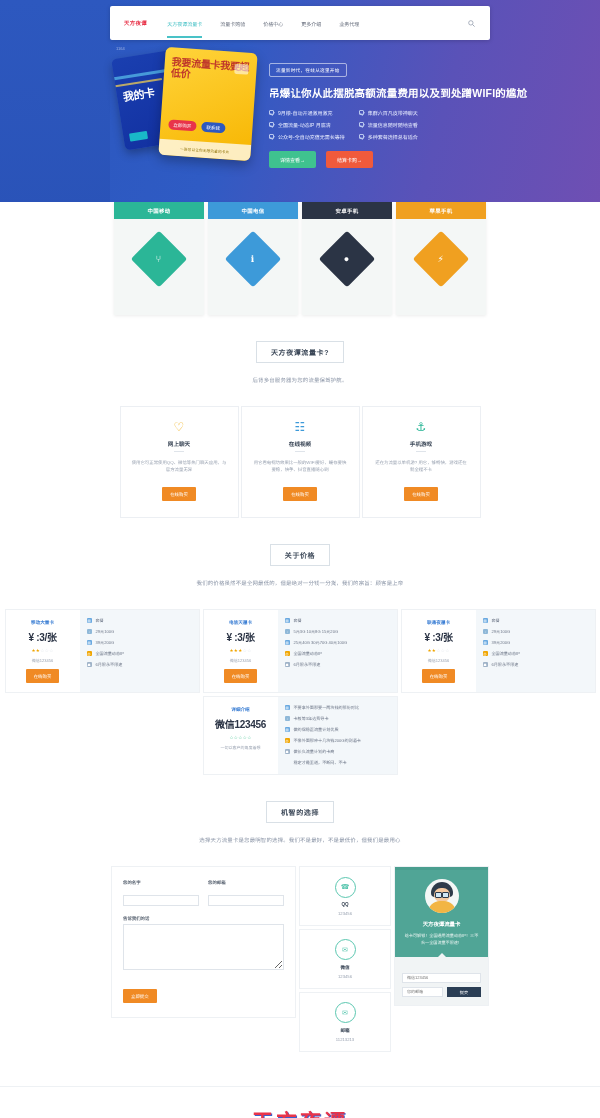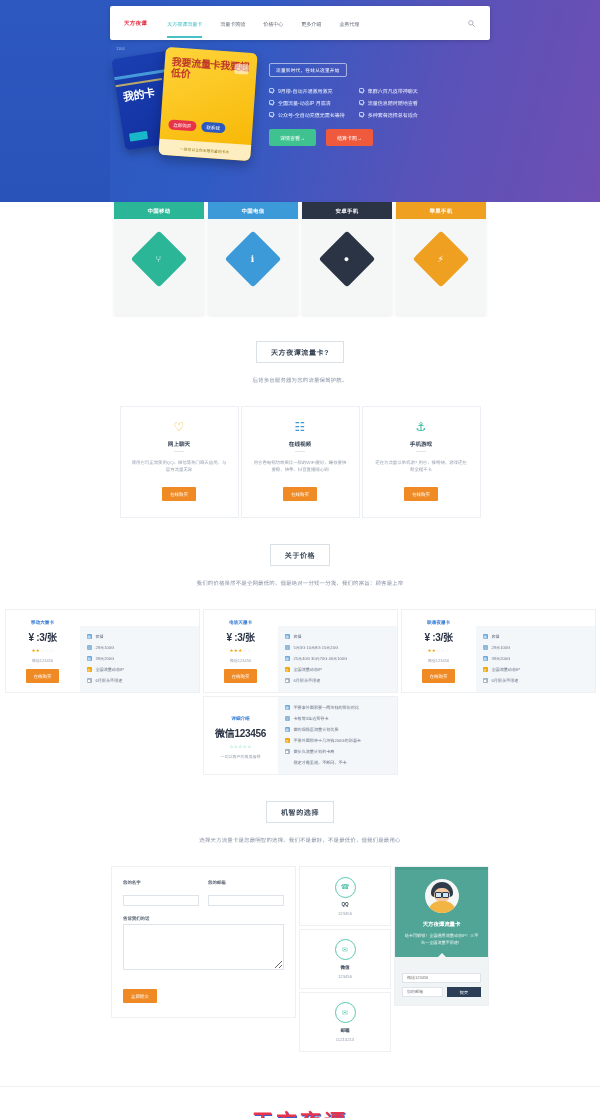--- a/index.html
+++ b/index.html
@@ -205,21 +205,20 @@
     cursor:pointer;white-space:nowrap;
   }
 
   
   .price-grid{
     display:flex;flex-wrap:wrap;justify-content:center;gap:3px;margin-top:22px;
   }
   .price-card{
     width:195px;min-height:78px;background:#fff;border:1px solid #eef1f4;
     display:flex;
-    align-items:flex-end;
   }
   .pc-left{
     width:74px;padding:9px 6px;display:flex;flex-direction:column;align-items:center;
     text-align:center;
   }
   .pc-name{font-size:4.6px;color:#3c7fd4;font-weight:bold;margin-bottom:4px;white-space:nowrap;}
   .pc-price{font-size:10px;font-weight:bold;color:#2b3445;margin-bottom:4px;letter-spacing:-.3px;}
   .pc-stars{font-size:4.5px;color:#f0a500;letter-spacing:.4px;margin-bottom:4px;}
   .pc-stars .off{color:#dfe4ea;}
   .pc-stars.green{color:#3fc28f;}
@@ -355,20 +354,21 @@
         <div class="cy-btns">
           <div class="cy-btn">立即购买</div>
           <div class="cy-btn alt">联系我</div>
         </div>
         <div class="cy-foot">一张可以让你无限流量的卡片</div>
       </div>
     </div>
 
     <div class="hero-text">
       <div class="hero-tag">流量新时代，在线从这里开始</div>
+      <div class="hero-title">吊爆让你从此摆脱高额流量费用以及到处蹭WIFI的尴尬</div>
       <div class="hero-feats">
         <div class="hero-col">
           <div class="hero-feat">
               <span class="chk"></span>
               <span>9月粮-自动开通激用激充</span>
             </div>
           <div class="hero-feat">
               <span class="chk"></span>
               <span>全国流量-动态IP 月底清</span>
             </div>

